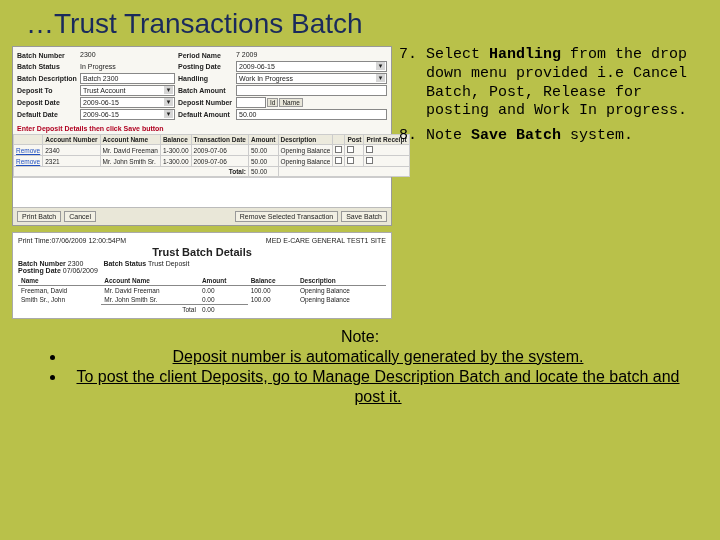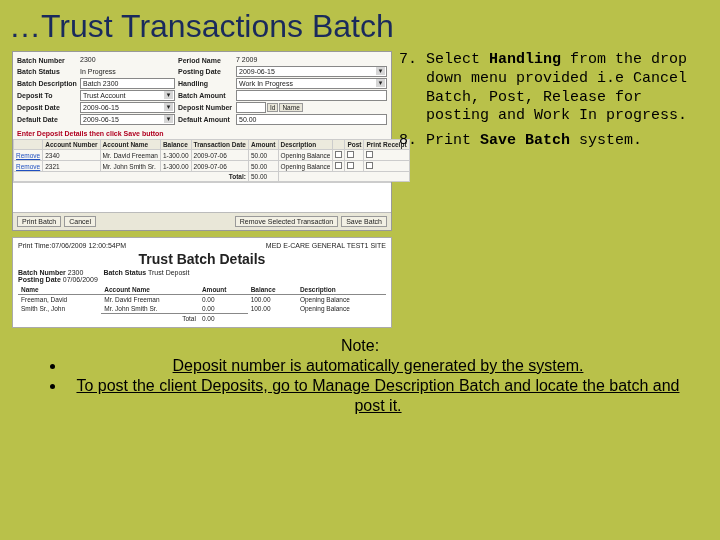--- a/index.html
+++ b/index.html
@@ -5,23 +5,23 @@
   * { box-sizing: border-box; margin: 0; padding: 0; }
   body {
     width: 720px;
     height: 540px;
     background: #b9c14a;
     font-family: Arial, sans-serif;
     overflow: hidden;
     position: relative;
   }
   .title {
-    font-size: 32px;
+    font-size: 28px;
     color: #1a2a5c;
-    padding: 8px 9px 6px;
+    padding: 8px 26px 6px;
     font-weight: normal;
   }
   .content-row {
     display: flex;
     gap: 8px;
     padding: 0 12px;
   }
   .left-col { width: 380px; }
   .right-col { flex: 1; font-size: 15px; line-height: 1.25; }
   .panel {
@@ -110,21 +110,21 @@
     background: #fff;
     border: 1px solid #aaa;
     padding: 4px 5px;
     font-size: 7px;
     color: #222;
   }
   .panel2 .hdr {
     text-align: center;
     font-weight: bold;
     margin-bottom: 2px;
-    font-size: 14px;
+    font-size: 11px;
   }
   .panel2 .sub {
     display: flex;
     justify-content: space-between;
     margin-bottom: 2px;
   }
   .plain-tbl {
     width: 100%;
     border-collapse: collapse;
     font-size: 6.5px;
@@ -298,21 +298,21 @@
     </div>
 
   </div>
 
   <div class="right-col">
     <ol class="steps" start="7">
       <li>
         <span>Select </span><b>Handling</b><span> from the drop down menu provided i.e Cancel Batch, Post, Release for posting and Work In progress.</span>
       </li>
       <li>
-        <span>Print </span><b>Save Batch</b><span> system.</span>
+        <span>Note </span><b>Save Batch</b><span> system.</span>
       </li>
     </ol>
     <div style="height:14px"></div>
   </div>
 </div>
 
 <div class="note-block">
   <div>Note:</div>
   <ul>
     <li>Deposit number is automatically generated by the system.</li>

